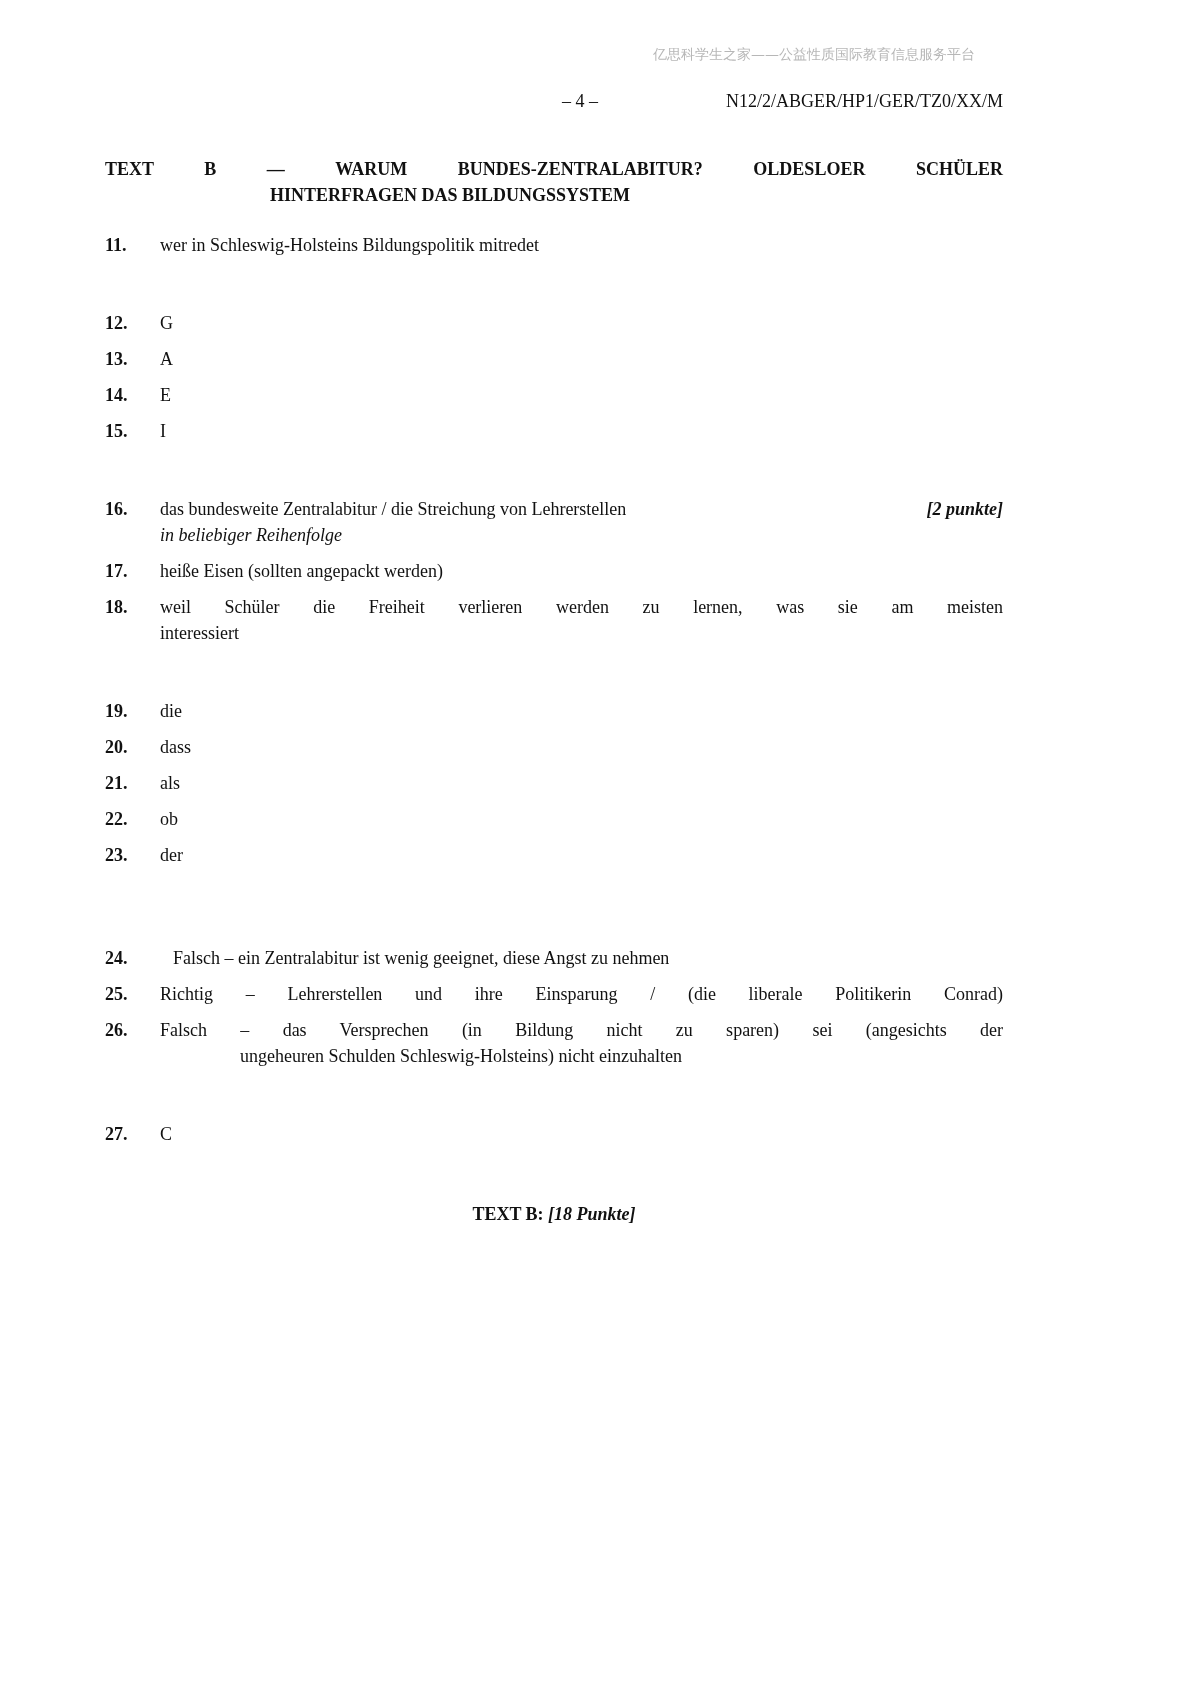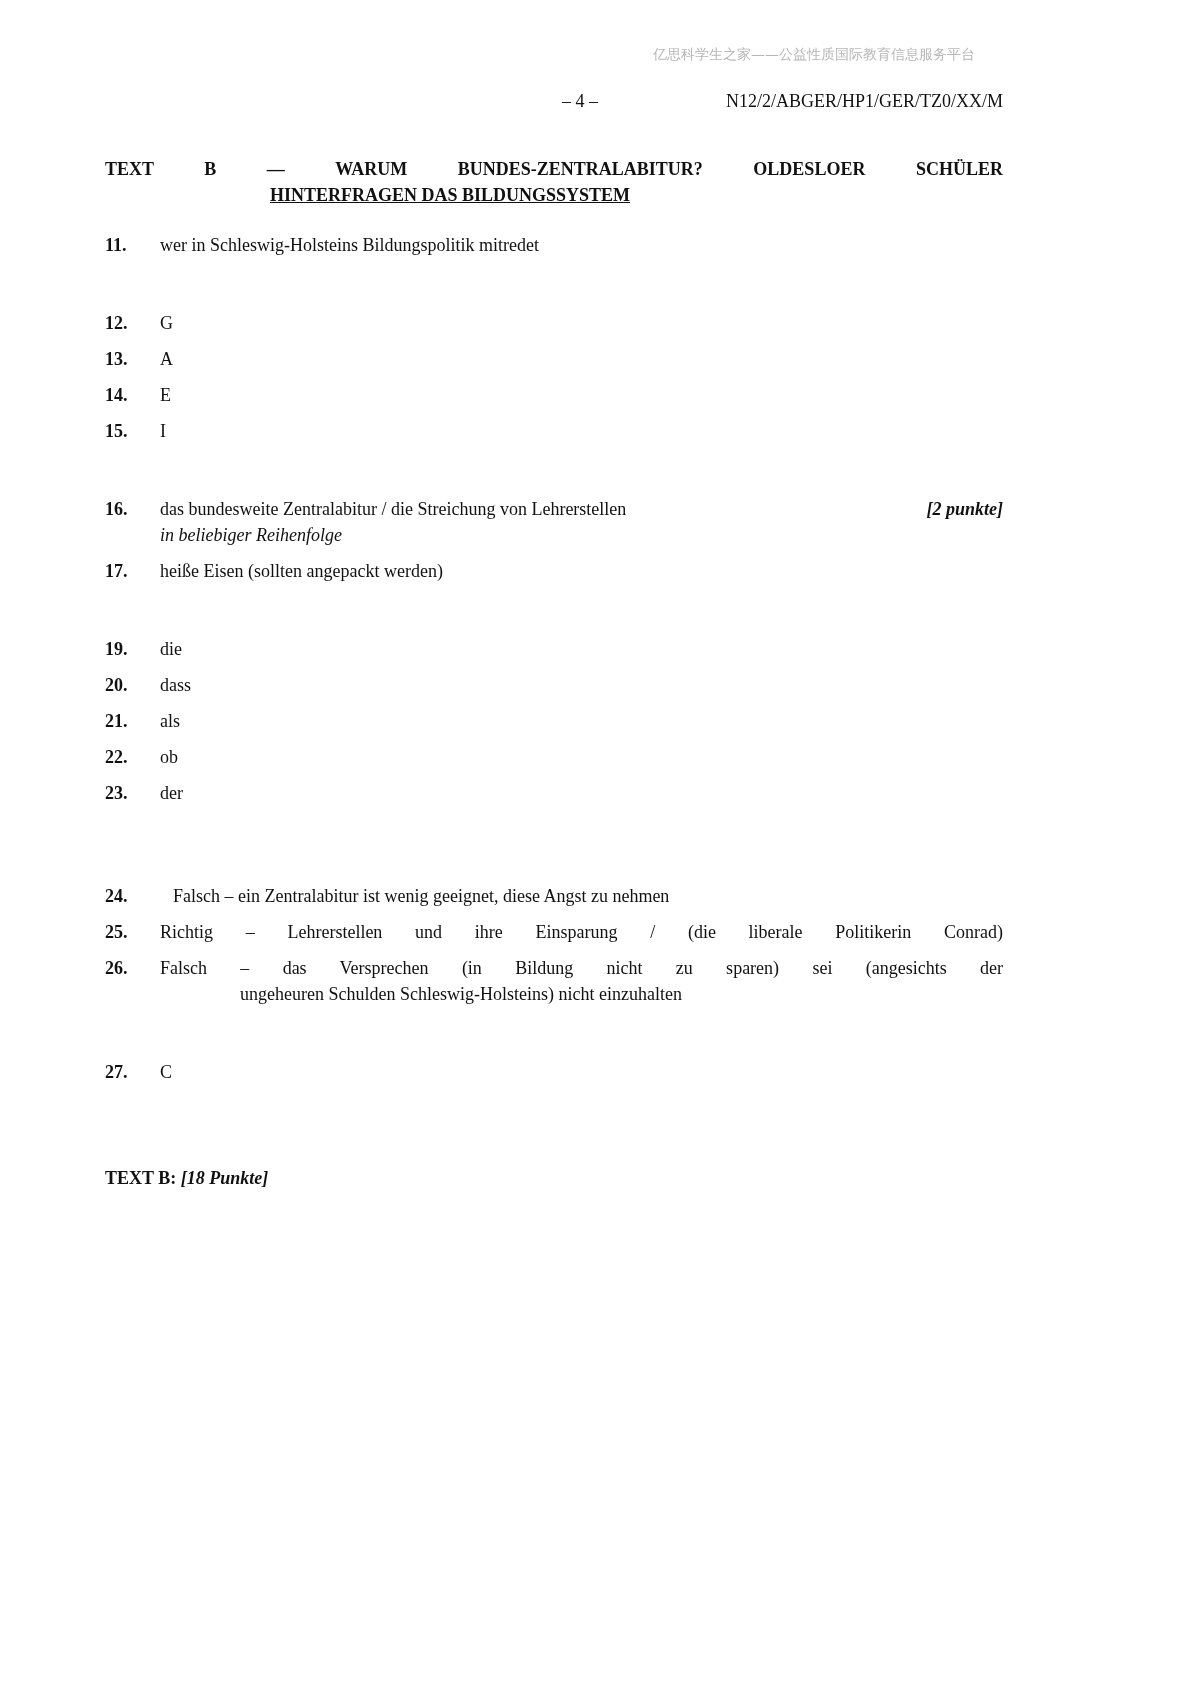--- a/index.html
+++ b/index.html
@@ -40,34 +40,34 @@
   }
   .header-line {
     position: relative;
     margin-top: 88px;
     text-align: center;
   }
   .pagenum { position: relative; left: 26px; }
   .papercode { position: absolute; right: 0; top: 0; }
   .title-block { margin-top: 42px; font-weight: 700; }
   .title-l1 { text-align: justify; text-align-last: justify; }
-  .title-l2 { padding-left: 165px; text-decoration: underline; }
+  .title-l2 { padding-left: 165px; }
   .row { display: flex; margin-top: 10px; }
   .row.first { margin-top: 24px; }
   .row.g2 { margin-top: 52px; }
   .row.g3 { margin-top: 77px; gap: 13px; }
   .num { flex: 0 0 55px; width: 55px; font-weight: 700; }
   .ans { flex: 1; min-width: 0; }
   .just { text-align: justify; text-align-last: justify; }
   .flexline { display: flex; justify-content: space-between; align-items: flex-end; }
   .pts { font-weight: 700; font-style: italic; white-space: nowrap; margin-left: 20px; }
   .italic { font-style: italic; }
   .indent-a { padding-left: 96px; }
   .indent-b { padding-left: 80px; }
-  .footer-total { margin-top: 80px; text-align: left; font-weight: 700; }
+  .footer-total { margin-top: 54px; text-align: center; font-weight: 700; }
   .footer-total .total-pts { font-style: italic; }
 </style>
 </head>
 <body>
 
 <div class="page">
 
   <div class="wm-top">亿思科学生之家——公益性质国际教育信息服务平台</div>
 
   <div class="content">
@@ -116,20 +116,27 @@
         </div>
         <div class="italic">in beliebiger Reihenfolge</div>
       </div>
     </div>
 
     <div class="row">
       <span class="num">17.</span>
       <div class="ans">heiße Eisen (sollten angepackt werden)</div>
     </div>
 
+    <div class="row">
+      <span class="num">18.</span>
+      <div class="ans">
+        <div class="just">weil Schüler die Freiheit verlieren werden zu lernen, was sie am meisten</div>
+        <div>interessiert</div>
+      </div>
+    </div>
 
     <div class="row g2">
       <span class="num">19.</span>
       <div class="ans">die</div>
     </div>
 
     <div class="row">
       <span class="num">20.</span>
       <div class="ans">dass</div>
     </div>

